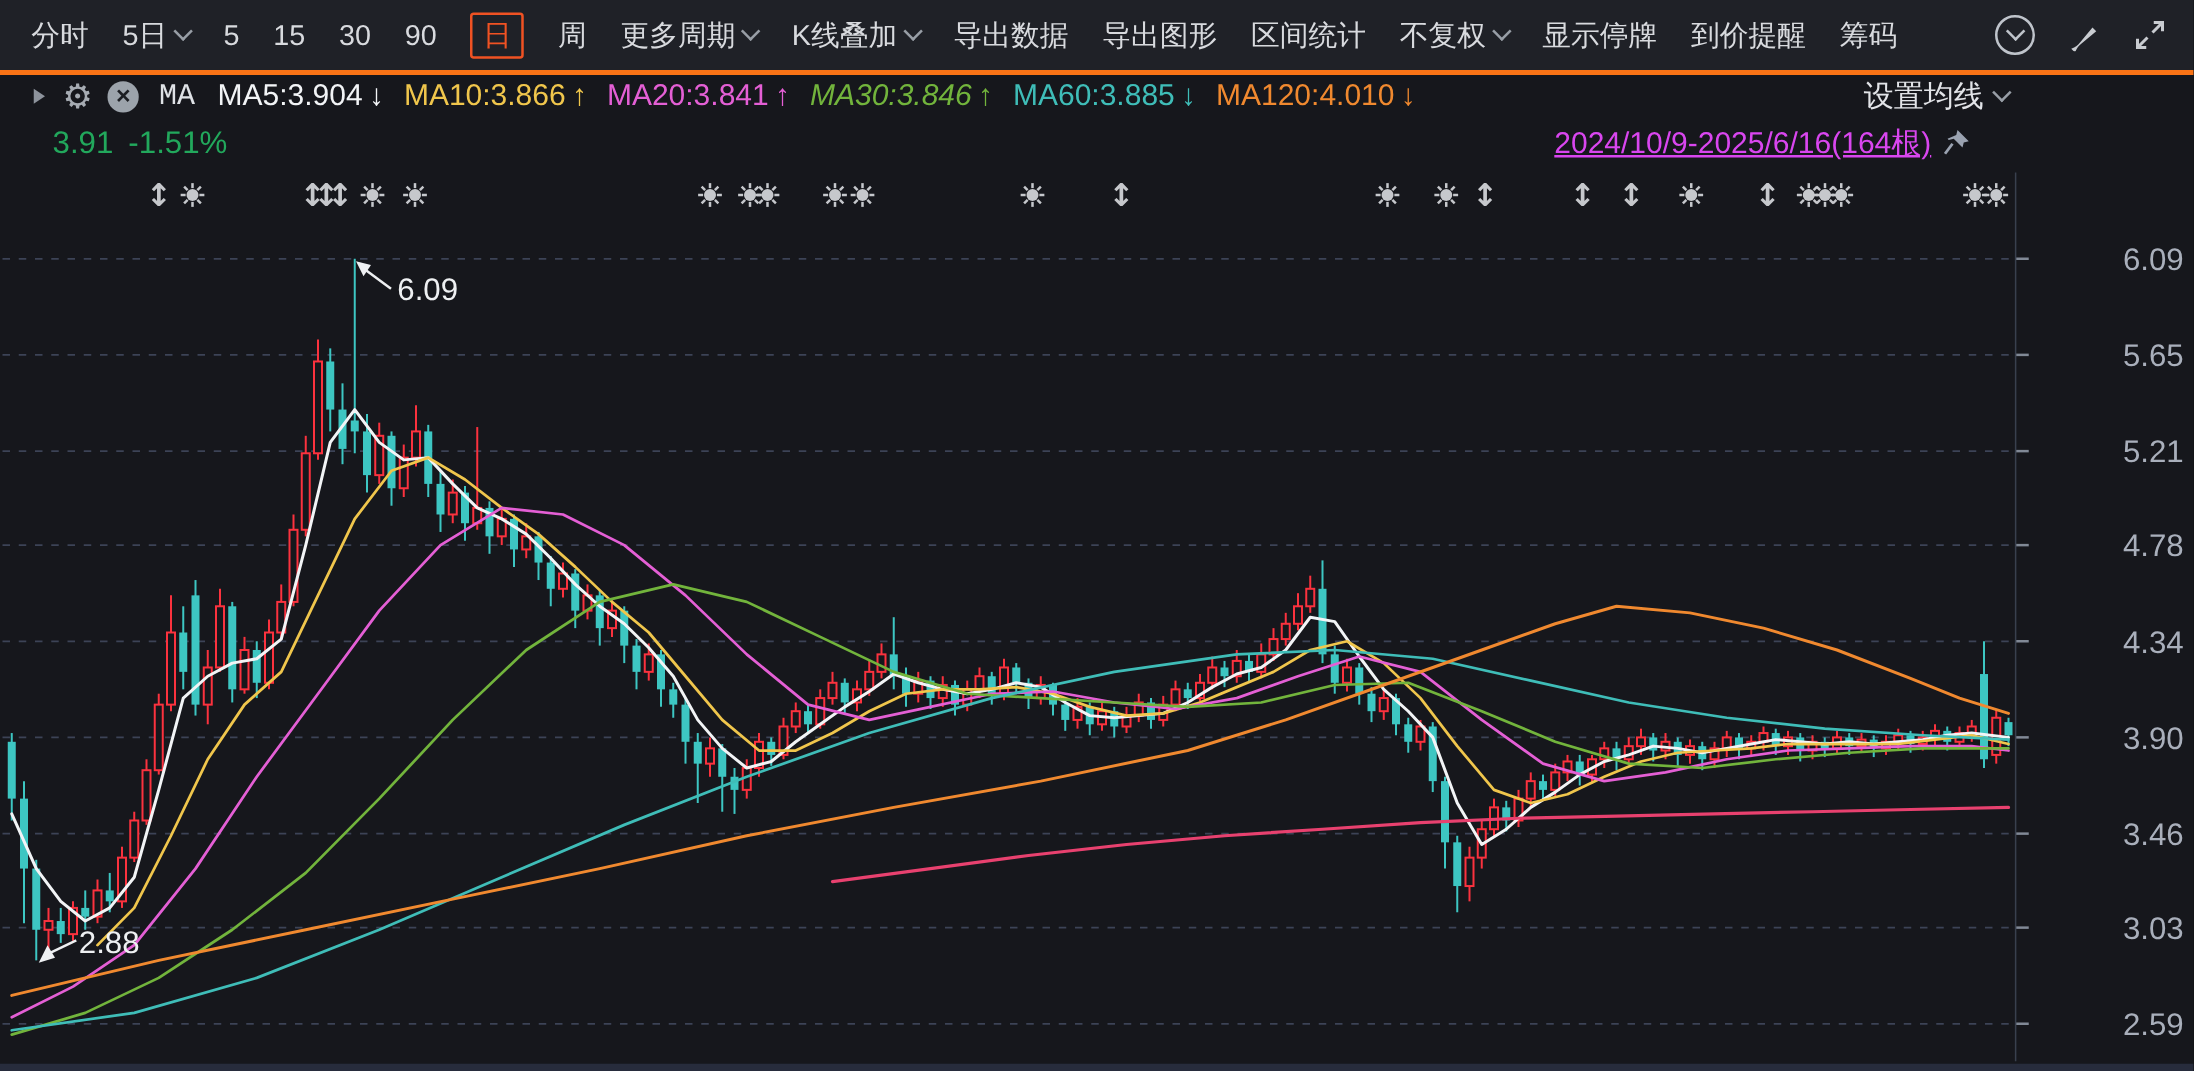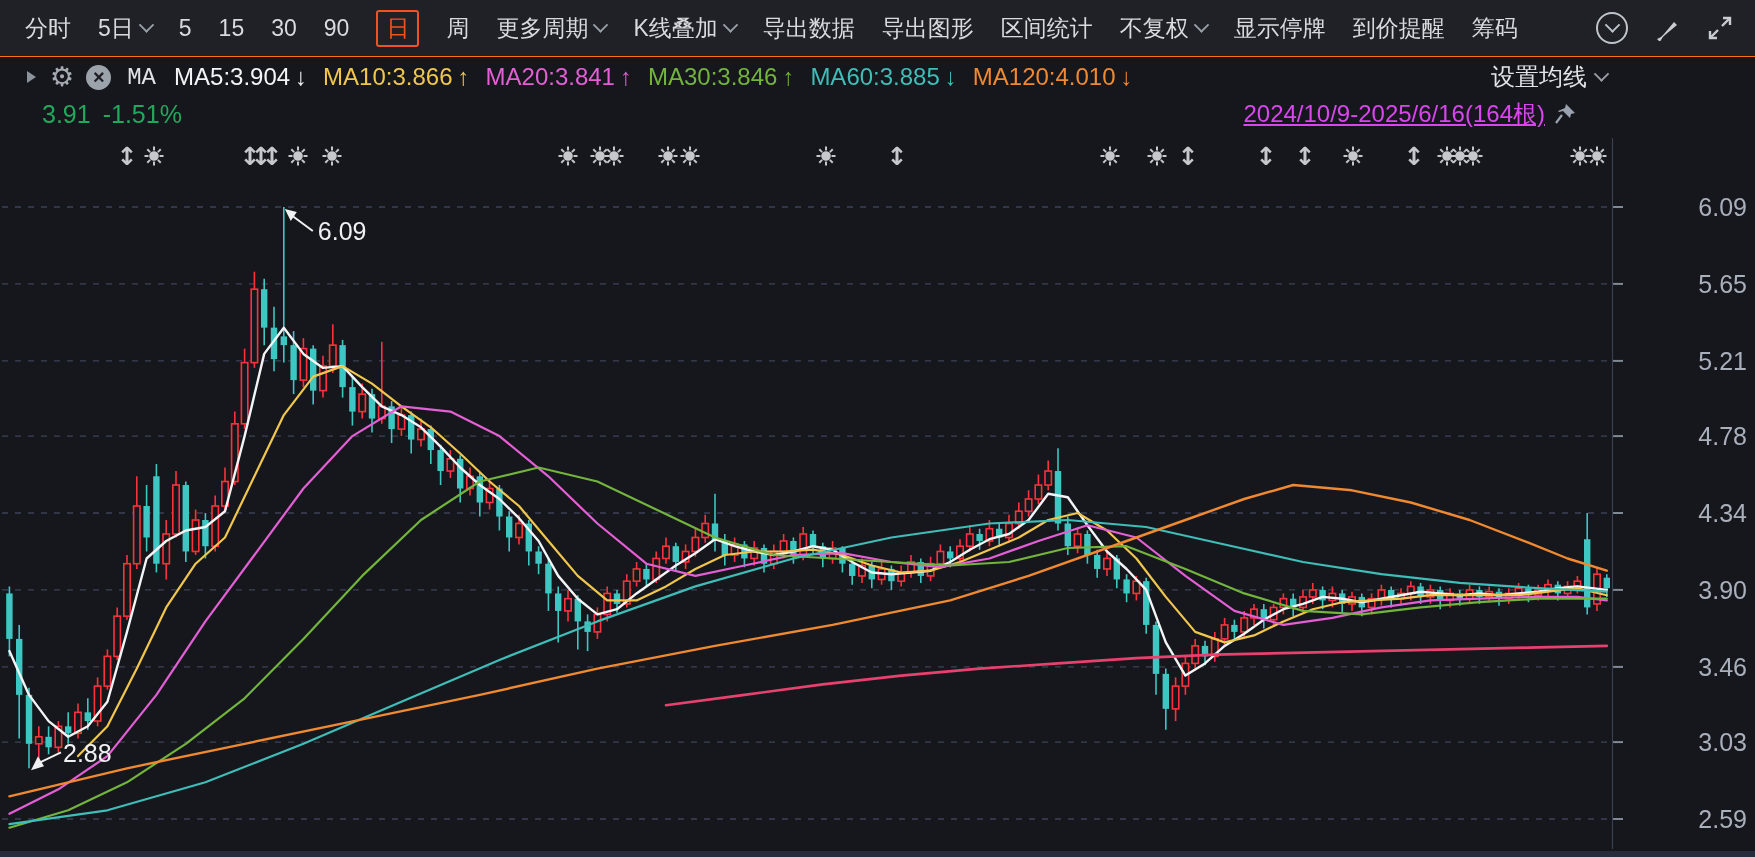--- a/index.html
+++ b/index.html
@@ -1,21 +1,21 @@
 <!DOCTYPE html>
 <html><head>
 <meta charset="utf-8">
 <style>
   html,body{margin:0;padding:0;background:#101114;}
   .app{position:relative;width:1755px;height:857px;background:#16171c;overflow:hidden;
        font-family:"Liberation Sans","DejaVu Sans",sans-serif;color:#d6d9de;}
   #chart-svg{position:absolute;left:0;top:0;z-index:1;}
   
   .toolbar{position:absolute;left:0;top:0;right:0;height:56px;background:#1f2127;
-           border-bottom:1px solid #f97316;display:flex;align-items:center;
+           border-bottom:4px solid #f97316;display:flex;align-items:center;
            padding:0 21px 0 25px;z-index:5;font-size:23px;color:#d8dade;}
   .tb-items{display:flex;align-items:center;gap:27px;}
   .tb-item{display:flex;align-items:center;gap:7px;cursor:pointer;white-space:nowrap;line-height:1;}
   .tb-item.active{padding:5px 8px;border:2px solid #f05223;border-radius:3px;}
   .caret{width:9px;height:9px;border-right:2px solid #989ea6;border-bottom:2px solid #989ea6;
          transform:rotate(45deg) translate(-1px,-1px);display:inline-block;margin-top:-4px;}
   .tb-icons{margin-left:auto;display:flex;align-items:center;gap:26px;}
   .icon-circle{width:28px;height:28px;border:2px solid #bfc4cb;border-radius:50%;
                display:flex;align-items:center;justify-content:center;cursor:pointer;}
   .icon-circle .caret{margin-top:-3px;border-color:#bfc4cb;}
@@ -685,21 +685,21 @@
         </span>
         <span class="ma-item">
           <span style="color: rgb(240, 198, 76);">MA10:3.866</span>
           <span class="ma-arrow" style="color: rgb(240, 198, 76);">↑</span>
         </span>
         <span class="ma-item">
           <span style="color: rgb(228, 95, 213);">MA20:3.841</span>
           <span class="ma-arrow" style="color: rgb(228, 95, 213);">↑</span>
         </span>
         <span class="ma-item">
-          <span style="color: rgb(114, 180, 60);">MA30:3.846</span>
+          <span style="color: rgb(114, 180, 60); font-style: italic;">MA30:3.846</span>
           <span class="ma-arrow" style="color: rgb(114, 180, 60);">↑</span>
         </span>
         <span class="ma-item">
           <span style="color: rgb(63, 189, 184);">MA60:3.885</span>
           <span class="ma-arrow" style="color: rgb(63, 189, 184);">↓</span>
         </span>
         <span class="ma-item">
           <span style="color: rgb(240, 137, 47);">MA120:4.010</span>
           <span class="ma-arrow" style="color: rgb(240, 137, 47);">↓</span>
         </span>

